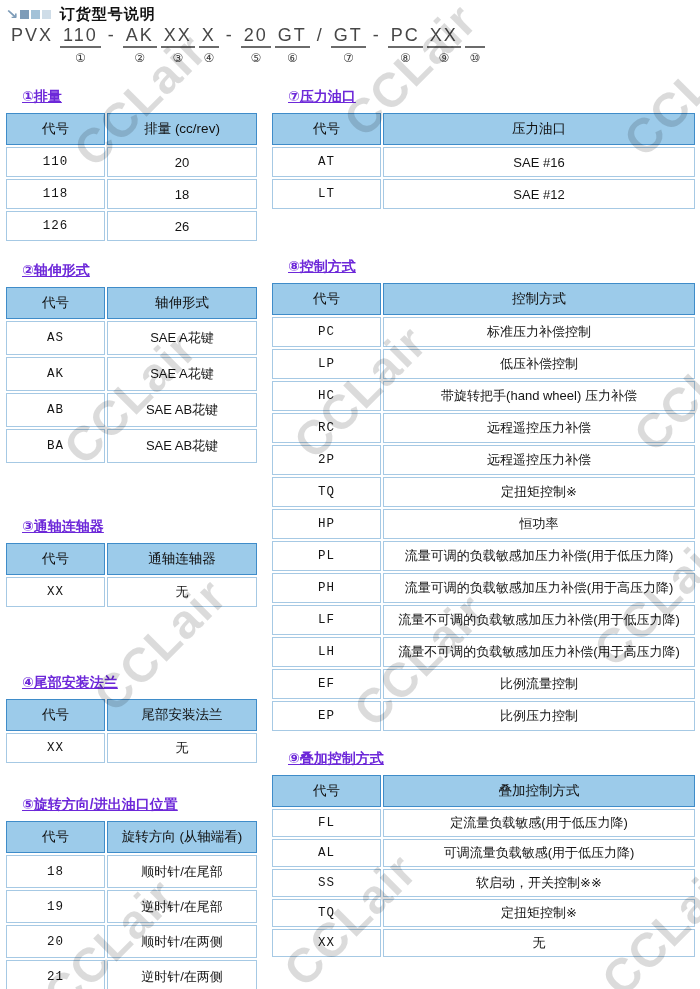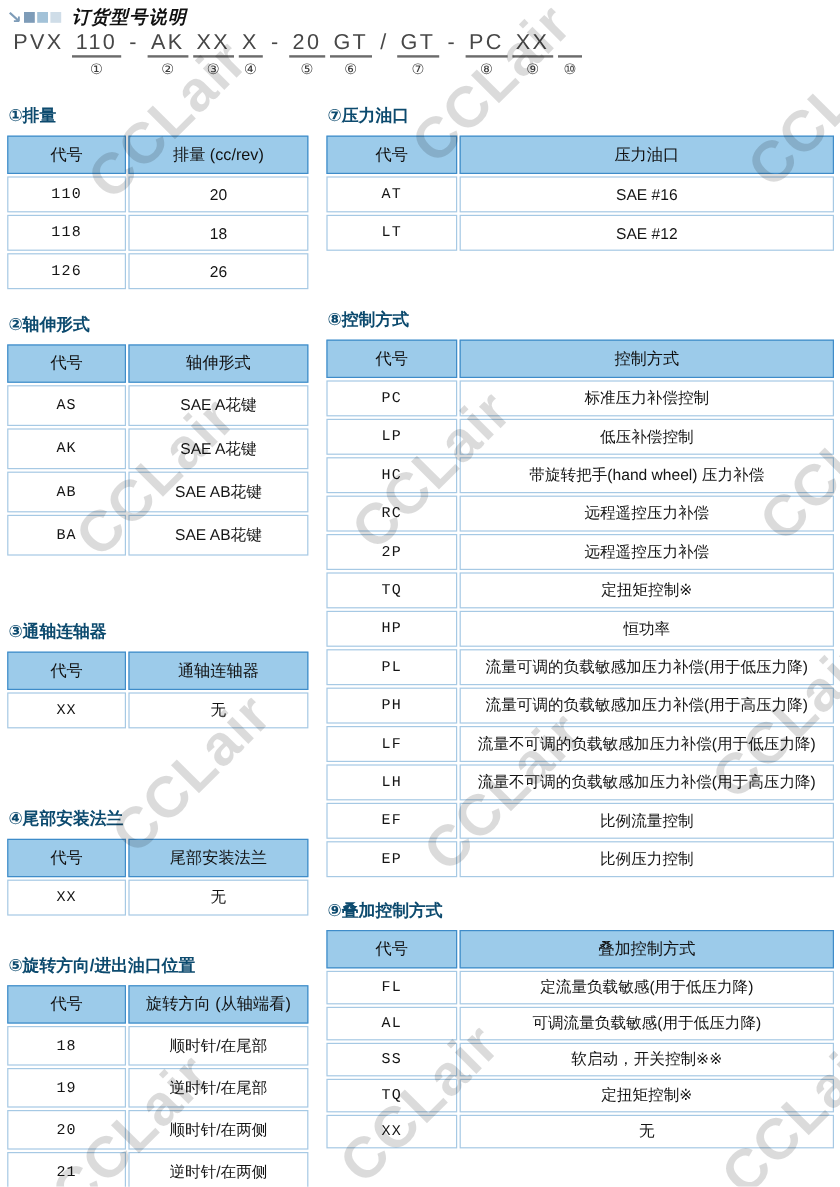--- a/index.html
+++ b/index.html
@@ -10,38 +10,38 @@
     color:#111;
   }
   .page{position:absolute;inset:0;}
 
   
   .doc-header{display:flex;align-items:center;gap:9px;padding:5px 0 0 6px;height:18px;}
   .hdr-icon{display:flex;align-items:center;gap:2px;}
   .hdr-arrow{font-size:14px;font-weight:bold;color:#7e9cb8;line-height:12px;transform:scaleX(1.1);}
   .hdr-sq{width:9px;height:9px;display:inline-block;}
   .sq1{background:#7e9cb8;} .sq2{background:#a3c2d8;} .sq3{background:#cfdde8;}
-  .doc-title{font-size:15px;font-weight:bold;letter-spacing:1px;color:#101010;font-style:italic;}
+  .doc-title{font-size:15px;font-weight:bold;letter-spacing:1px;color:#101010;}
 
   
   .model-line{display:flex;align-items:flex-start;margin:2px 0 0 6px;color:#474747;}
   .token{display:flex;flex-direction:column;align-items:center;margin:0 2px;}
   .token .code{
     font-size:18px;line-height:21px;letter-spacing:2px;padding:0 3px;
     white-space:pre;text-align:center;
   }
   .token.u .code{border-bottom:2px solid #6b6b6b;}
   .token .circ{font-size:12px;line-height:14px;margin-top:3px;height:14px;color:#3c3c3c;}
 
   
   .columns{display:flex;margin-top:22px;padding:0 3px 0 4px;gap:8px;}
   .col-left{flex:0 0 258px;}
   .col-right{flex:1;min-width:0;}
 
-  .sec-title{font-size:14px;font-weight:bold;line-height:18px;margin:0 0 6px 3px;color:#0c4a6e;}
+  .sec-title{font-size:14px;font-weight:bold;line-height:18px;margin:0 0 6px 18px;color:#6d28d9;text-decoration:underline;}
 
   table{border-collapse:separate;border-spacing:2px;width:100%;table-layout:fixed;}
   th{
     background:var(--header_bg,#9ccbea);
     border:1px solid var(--header_border,#3f8cc9);
     font-size:13.5px;font-weight:normal;height:30px;padding:0 2px;text-align:center;
   }
   td{
     background:#fff;border:1px solid var(--cell_border,#a6c9e4);
     font-size:13px;text-align:center;height:28px;padding:0 2px;color:#141414;

